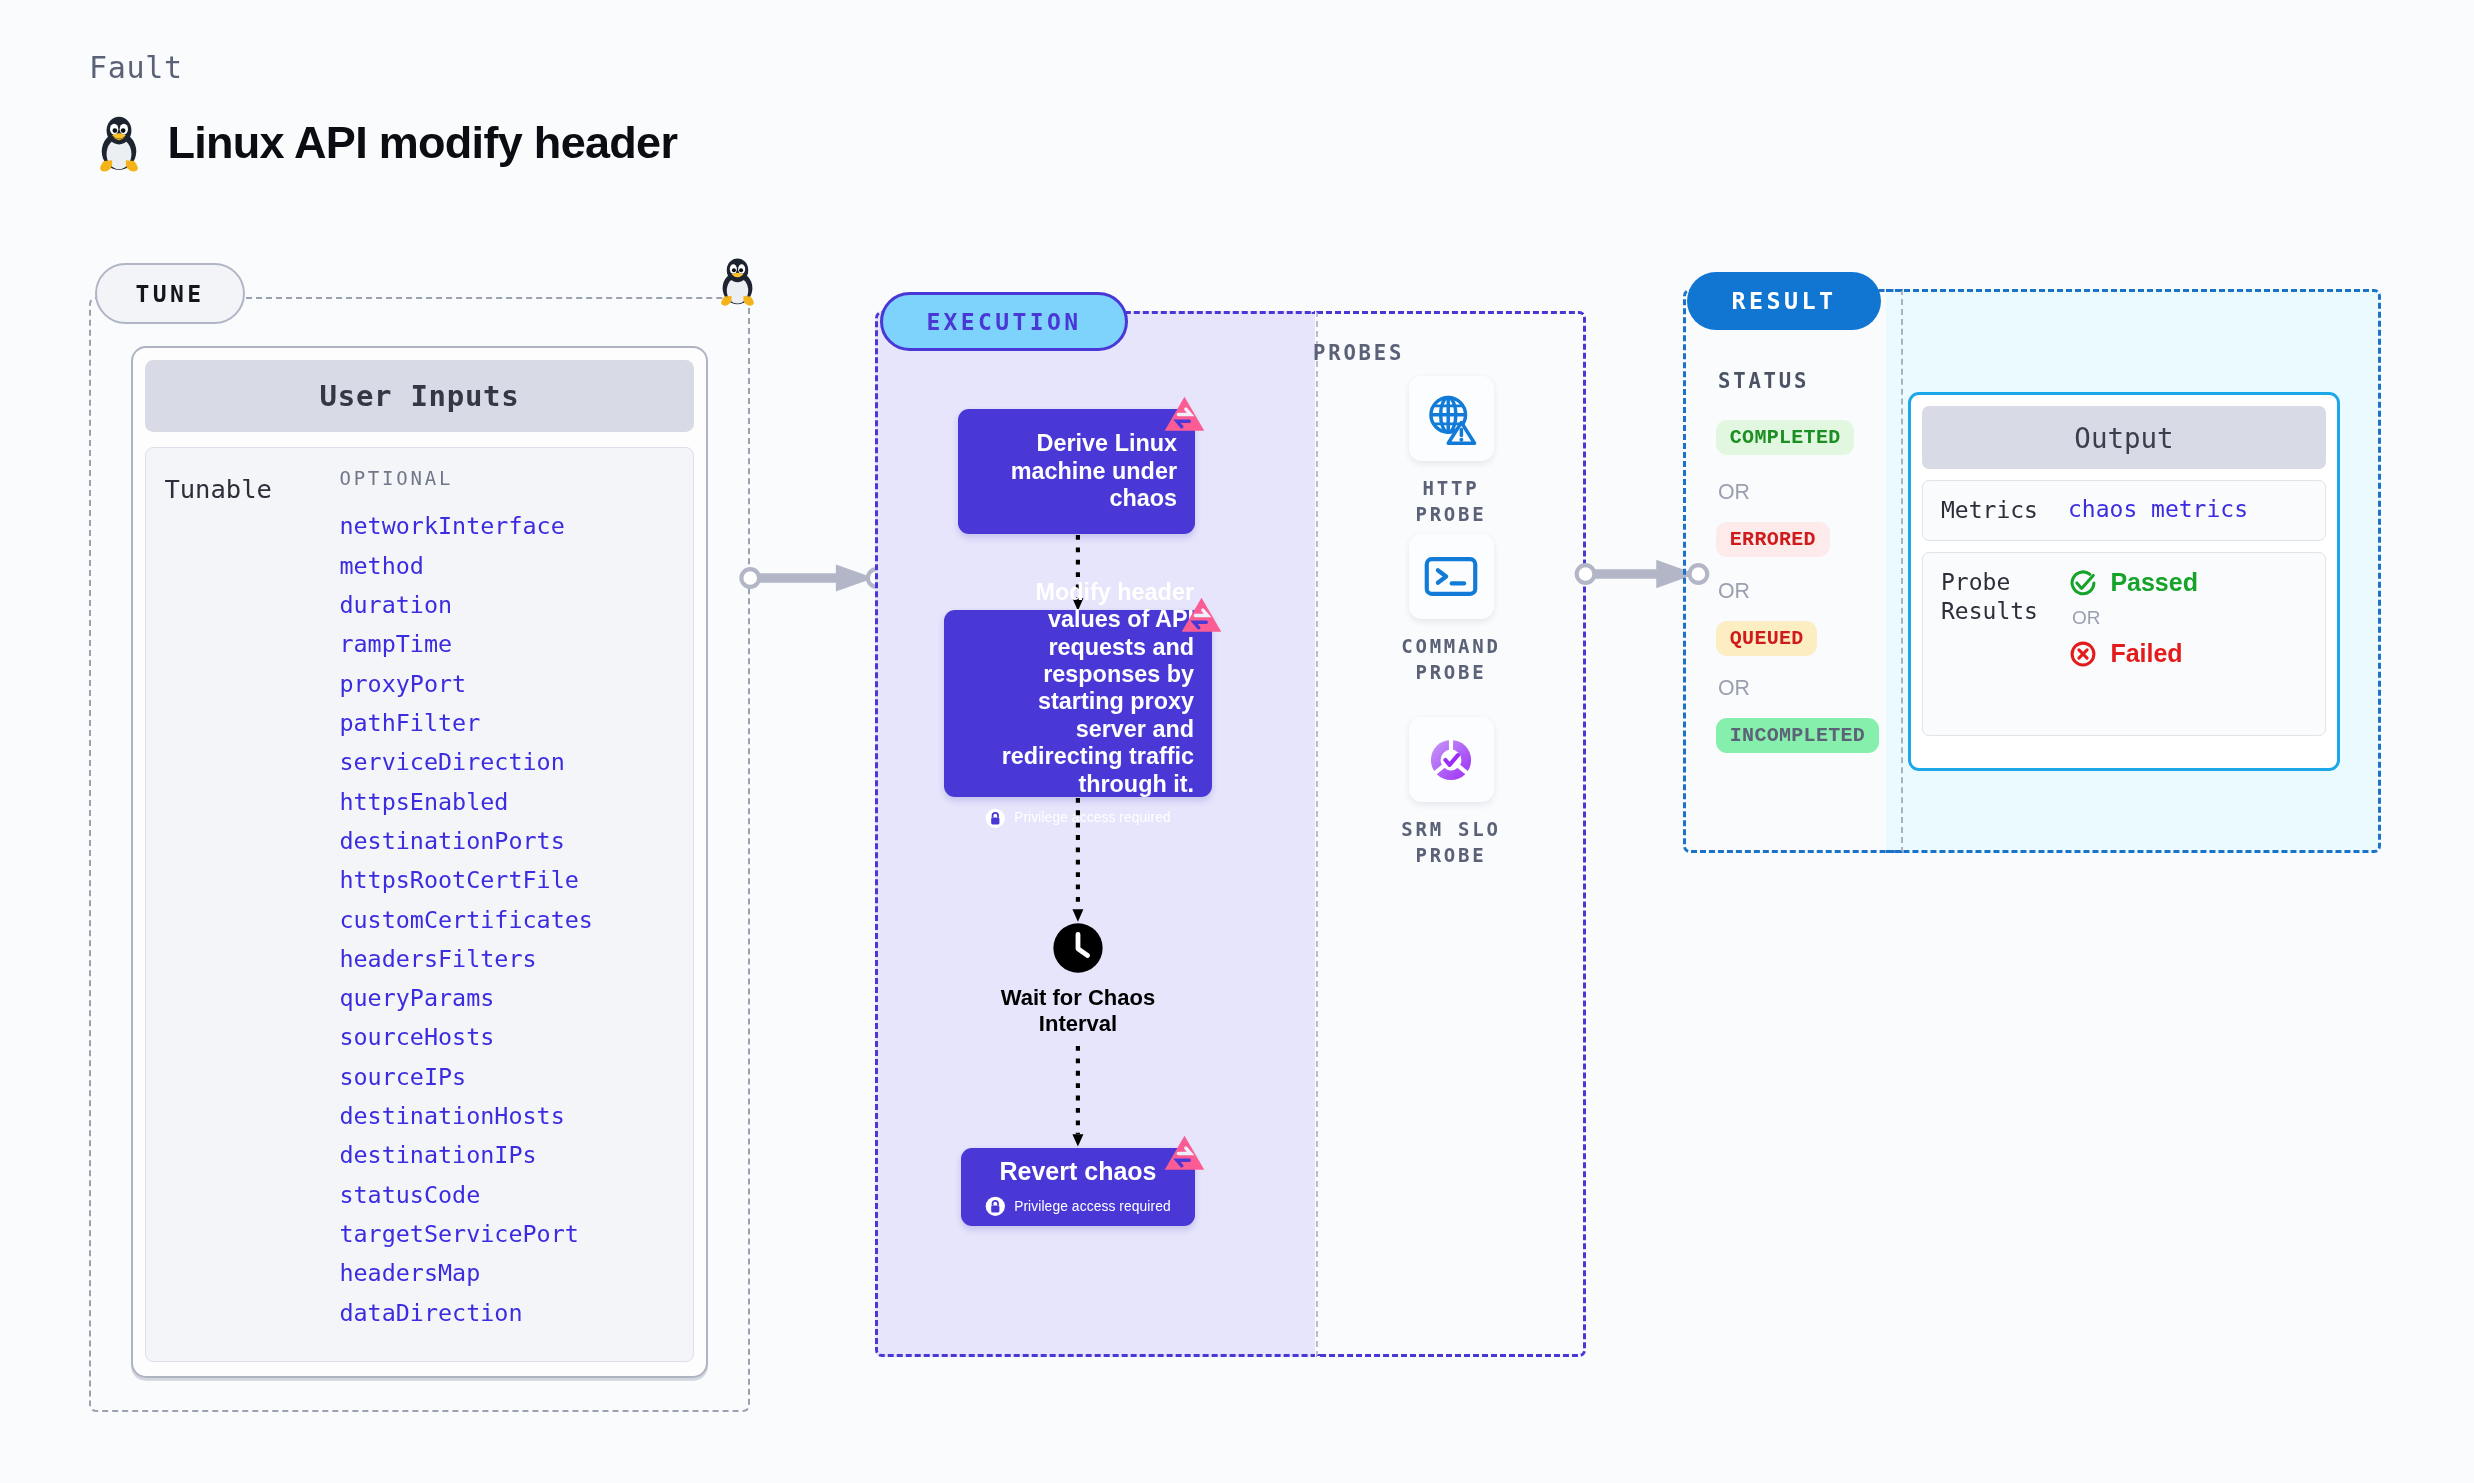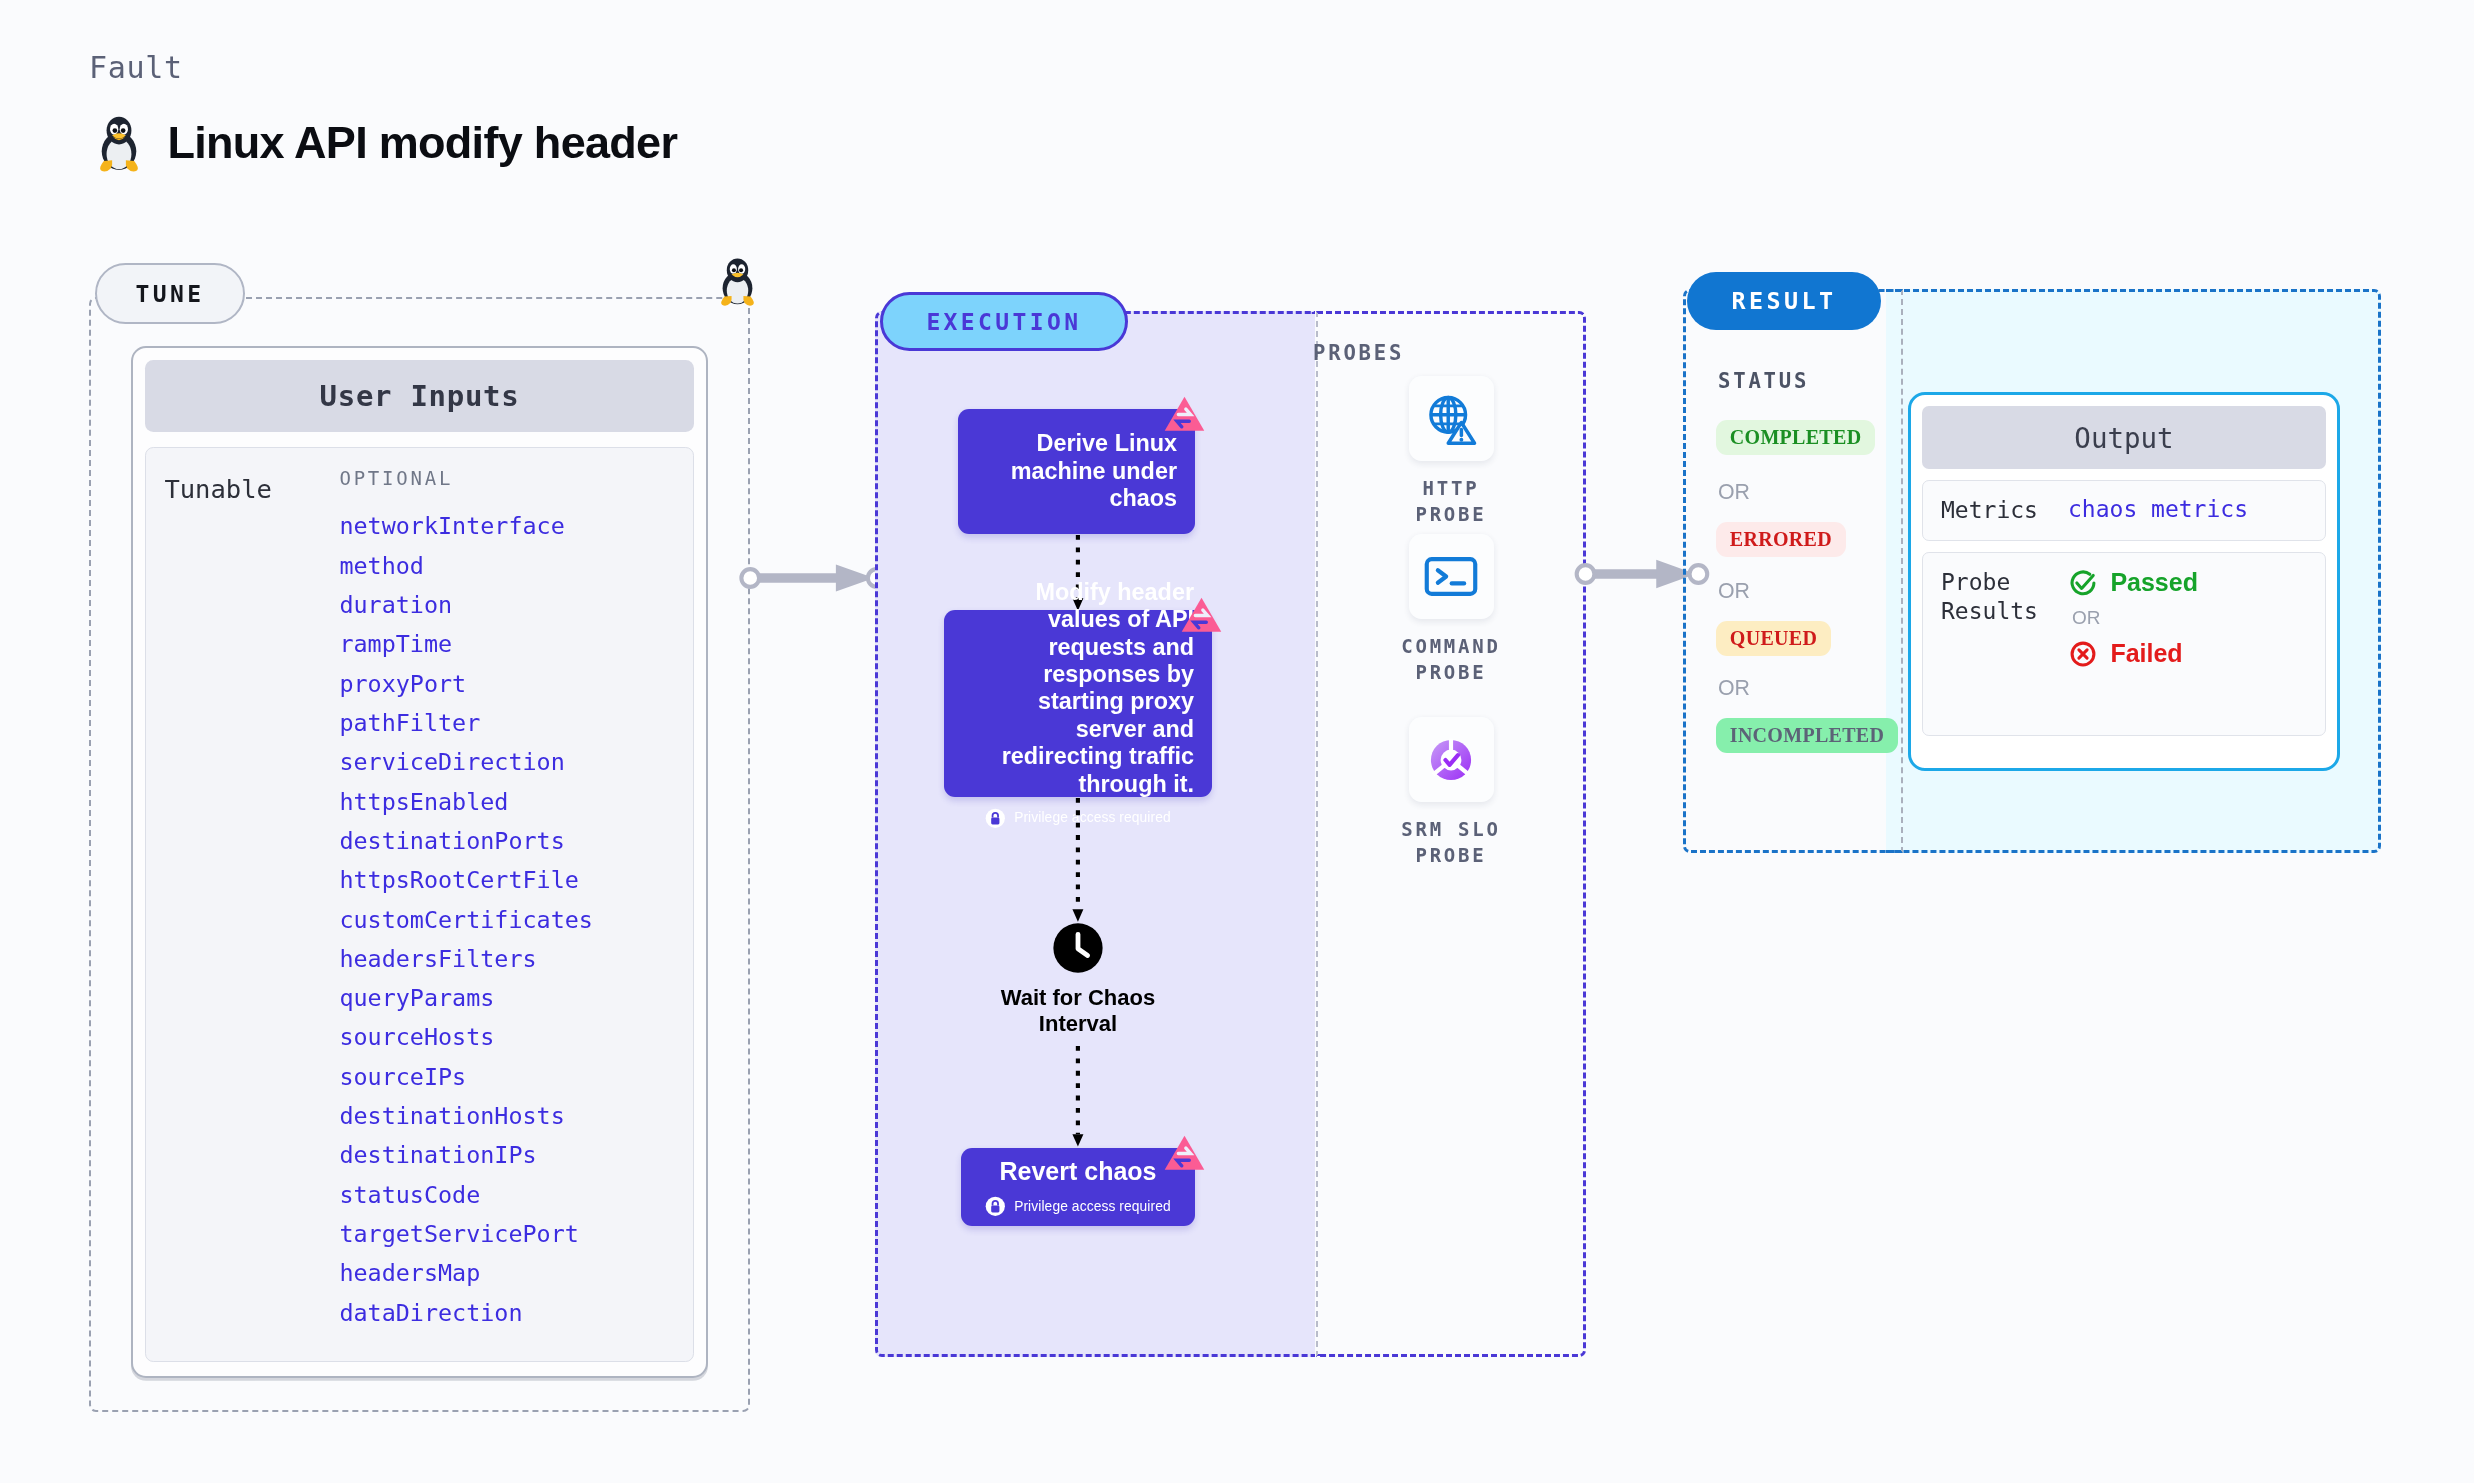--- a/index.html
+++ b/index.html
@@ -115,31 +115,31 @@
     background:#1176d1; border:none; color:#ffffff; font-size:23.4px;
   }
   .status-label {
     position:absolute; left:1718px; top:369px;
     font-family:"DejaVu Sans Mono","Liberation Mono",monospace;
     font-size:20.6px; color:#4c5365; letter-spacing:2.8px; font-weight:bold;
   }
   .badge-pill {
     position:absolute; display:inline-flex; align-items:center;
     padding:6.2px 13.8px; border-radius:11px; font-size:20px; font-weight:bold;
-    letter-spacing:0.3px; font-family:Liberation Serif, serif;
+    letter-spacing:0.3px; font-family:Liberation Mono, monospace;
   }
   .or-txt {
     position:absolute; font-family:"Liberation Sans",sans-serif;
     font-size:21.3px; color:#9aa0ae;
   }
 
   
   .out-card {
     position:absolute; left:1908px; top:392px; width:432px; height:379px;
-    background:#ffffff; border:3.4px solid #1ca8e8; border-radius:17px; padding:11px;
+    background:#ffffff; border:3.4px solid #1ca8e8; border-radius:11px; padding:11px;
   }
   .out-title {
     height:63px; background:#d8dae5; border-radius:6.9px;
     display:flex; align-items:center; justify-content:center;
     font-family:"DejaVu Sans Mono","Liberation Mono",monospace;
     font-size:27.5px; color:#3a3e4d;
   }
   .out-row {
     margin-top:11px; background:#fafbfd; border:1.4px solid #e0e3ea; border-radius:6.9px;
     display:flex; padding:15px 6.9px 15px 18px;

